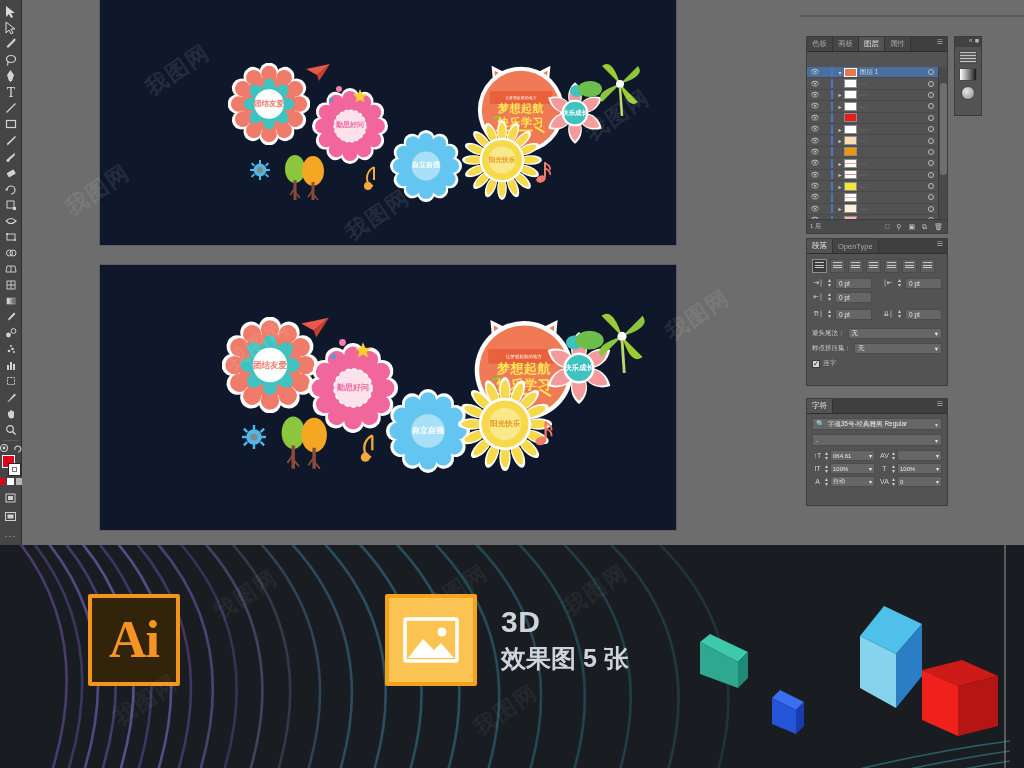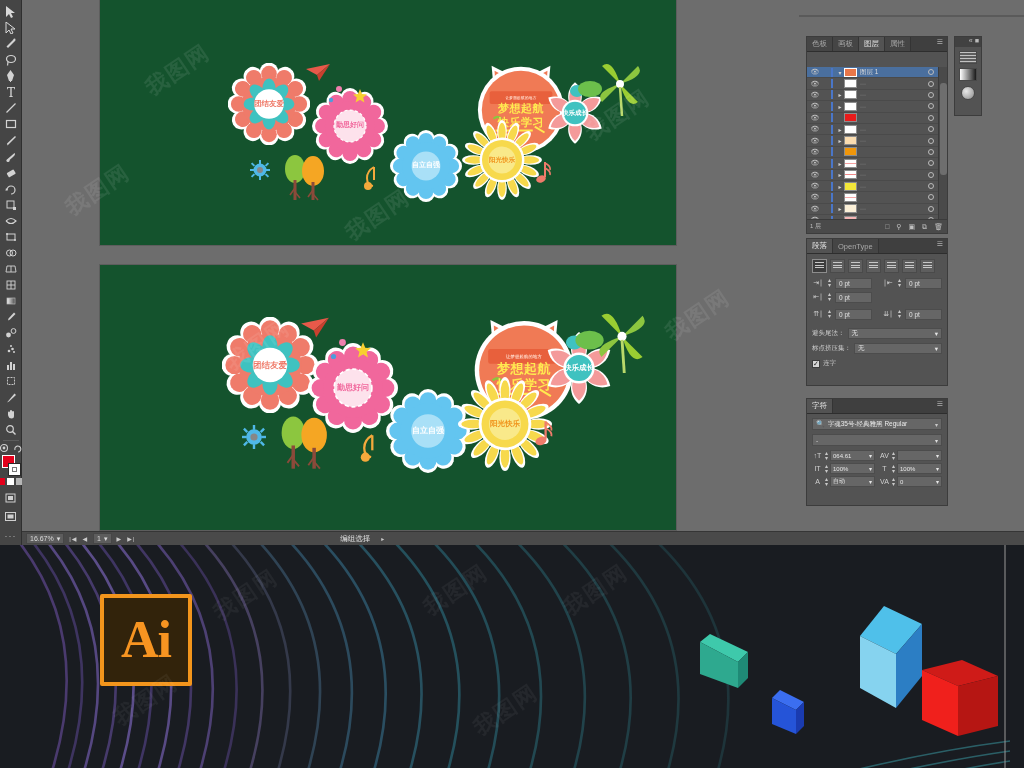--- a/index.html
+++ b/index.html
@@ -53,21 +53,21 @@
   #doc-window {
     position: absolute; left: 22px; top: 0; right: 0; height: 531px;
     background: #6d6d6d;
   }
   #canvas-scroll {
     position: absolute; left: 0; top: 0; width: 770px; height: 531px;
     background: #6d6d6d; overflow: hidden;
   }
   .artboard {
     position: absolute; left: 78px; width: 576px;
-    background: #14532d;
+    background: #0f172a;
     box-shadow: 0 0 0 1px #5d5d5d;
   }
   #artboard-1 { top: 0px; height: 245px; }
   #artboard-2 { top: 265px; height: 265px; }
 
   
   .dock-top-rule {
     position: absolute; left: 777px; top: 15px; width: 230px; height: 2px;
     background: #5a5a5a;
   }
@@ -225,21 +225,21 @@
   #banner {
     position:absolute; left:0; top:545px; width:1024px; height:223px;
     background:#1c1f24; overflow:hidden;
   }
   #banner .waves { position:absolute; inset:0; }
   #banner-right-rule {
     position:absolute; right:18px; top:545px; width:2px; height:223px;
     background:#8e8e8e; opacity:.55;
   }
 
-  .promo-row { position:absolute; left:100px; top:49px; display:flex; align-items:flex-start; gap:0; }
+  .promo-row { position:absolute; left:88px; top:49px; display:flex; align-items:flex-start; gap:0; }
   .ai-logo {
     width:92px; height:92px; background:#32230b;
     border:4px solid #f3951c; border-radius:2px;
     display:flex; align-items:center; justify-content:center;
   }
   .ai-logo span {
     font-family:"Liberation Serif", serif;
     font-size:52px; font-weight:bold; color:#f79421; line-height:1;
     letter-spacing:-1px;
   }
@@ -1364,36 +1364,20 @@
   <div id="mini-dock">
     <div class="mini-head">
       <span class="win-btn">«</span>
       <span class="win-btn">■</span>
     </div>
     <div class="mini-btn lines"></div>
     <div class="mini-btn grad"></div>
     <div class="mini-circle"></div>
   </div>
 
-  <div id="statusbar">
-    <span class="sb-box">
-      <span>16.67%</span>
-      <span>▾</span>
-    </span>
-    <span class="sb-arrows">|◀</span>
-    <span class="sb-arrows">◀</span>
-    <span class="sb-box">
-      <span>1</span>
-      <span>▾</span>
-    </span>
-    <span class="sb-arrows">▶</span>
-    <span class="sb-arrows">▶|</span>
-    <span class="sb-status">编组选择</span>
-    <span class="sb-arrows" style="margin-left:6px">▸</span>
-  </div>
 </div>
 
 <div id="banner">
   <svg class="waves" width="1024" height="223" viewBox="0 0 1024 223" preserveAspectRatio="none">
     <rect width="1024" height="223" fill="#191c21"></rect>
     <g fill="none" stroke-width="2.6">
       <path d="M-40 -60 Q120 60 40 260" stroke="#4a3a6e"></path>
       <path d="M-28 -60 Q136 60 56 260" stroke="#3e3460"></path>
       <path d="M-14 -60 Q152 60 72 260" stroke="#554780"></path>
       <path d="M2 -60 Q170 60 90 260" stroke="#463a6b"></path>
@@ -1448,20 +1432,33 @@
       <path d="M258 96 L298 86 L298 136 L258 146 Z" fill="#b61613"></path>
     </g>
   </svg>
 
   <div class="promo-row">
     <div class="ai-logo">
       <span>Ai</span>
     </div>
   </div>
 
+  <div class="promo-row2">
+    <div class="img-logo">
+      <svg width="56" height="46" viewBox="0 0 56 46">
+        <rect x="2" y="2" width="52" height="42" rx="1" fill="none" stroke="#ffffff" stroke-width="3.5"></rect>
+        <circle cx="39" cy="15" r="4.5" fill="#ffffff"></circle>
+        <path d="M5 41 L20 22 L31 33 L38 26 L51 41 Z" fill="#ffffff"></path>
+      </svg>
+    </div>
+    <div class="promo-text">
+      <div class="l1">3D</div>
+      <div class="l2">效果图 5 张</div>
+    </div>
+  </div>
 
   <div class="wm dark" style="left:210px;top:35px">我图网</div>
   <div class="wm dark" style="left:110px;top:140px">我图网</div>
   <div class="wm dark" style="left:420px;top:30px">我图网</div>
   <div class="wm dark" style="left:560px;top:30px">我图网</div>
   <div class="wm dark" style="left:470px;top:150px">我图网</div>
 </div>
 <div id="banner-right-rule"></div>
 
 </body></html>

